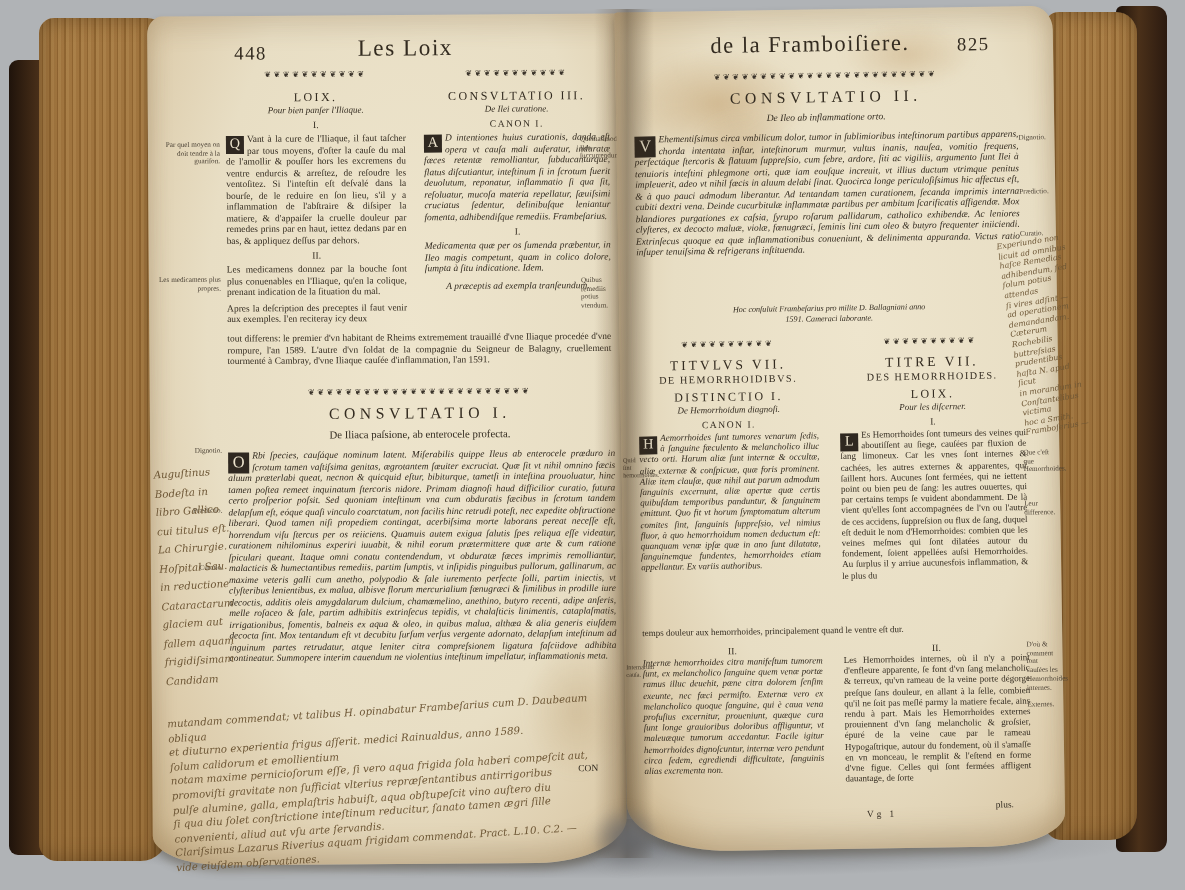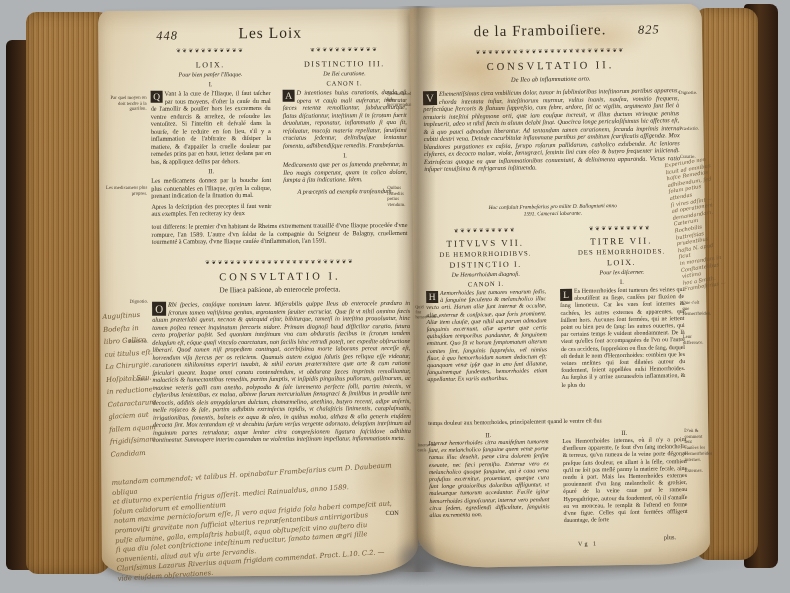--- a/index.html
+++ b/index.html
@@ -19,21 +19,21 @@
       radial-gradient(ellipse at 55% 38%,#eee5cd 0%,#e8dec4 55%,#dccbaa 82%,#cbb48b 100%);
     box-shadow:inset 0 10px 14px rgba(120,90,50,.16),inset 0 -10px 16px rgba(120,90,50,.26),
                0 4px 6px rgba(60,50,30,.35);}
   .page-left{border-radius:10px 2px 60px 48px / 12px 2px 30px 20px;}
   .page-right{border-radius:2px 14px 52px 70px / 2px 16px 22px 32px;}
   .gutter{background:linear-gradient(to right,rgba(90,65,35,0),rgba(90,65,35,.28) 42%,
         rgba(55,40,22,.38) 55%,rgba(90,65,35,0));pointer-events:none;}
   .stain{border-radius:50%;filter:blur(3px);pointer-events:none;}
   
   .content{position:absolute;inset:0;color:#332b20;}
-  .pageno{position:absolute;font-size:12.5px;letter-spacing:1px;font-style:italic;}
+  .pageno{position:absolute;font-size:12.5px;letter-spacing:1px;}
   .runtitle{position:absolute;text-align:center;font-size:15.5px;letter-spacing:1px;}
   .band{position:absolute;font-family:"DejaVu Sans",sans-serif;color:#3a332a;
         text-align:center;font-size:5.5px;letter-spacing:1.6px;white-space:nowrap;overflow:hidden;}
   .ch{position:absolute;font-size:10.5px;letter-spacing:3px;text-align:center;}
   .sh{position:absolute;font-size:7.2px;text-align:center;}
   .col{position:absolute;}
   .colh{font-size:8px;letter-spacing:1.6px;text-align:center;}
   .colh2{font-size:6.8px;letter-spacing:1px;text-align:center;margin-top:2px;}
   .colsub{font-size:6px;font-style:italic;text-align:center;margin:2px 0 1px;}
   .num{text-align:center;font-size:6.4px;margin:3px 0 2px;}
@@ -75,21 +75,21 @@
       <div class="colh">LOIX.</div>
       <div class="colsub">Pour bien panſer l'Iliaque.</div>
       <div class="num">I.</div>
       <div class="para"><span class="dropcap">Q</span><span>Vant à la cure de l'Iliaque, il faut taſcher par tous moyens, d'oſter la cauſe du mal de l'amollir &amp; pouſſer hors les excremens du ventre endurcis &amp; arreſtez, de reſoudre les ventoſitez. Si l'inteſtin eſt deſvalé dans la bourſe, de le reduire en ſon lieu, s'il y a inflammation de l'abſtraire &amp; diſsiper la matiere, &amp; d'appaiſer la cruelle douleur par remedes prins par en haut, iettez dedans par en bas, &amp; appliquez deſſus par dehors.</span></div>
       <div class="num">II.</div>
       <div class="para">Les medicamens donnez par la bouche ſont plus conuenables en l'Iliaque, qu'en la colique, prenant indication de la ſituation du mal.</div>
       <div class="para" style="margin-top:3px;">Apres la deſcription des preceptes il faut venir aux exemples. I'en reciteray icy deux</div>
     </div>
 
     <div class="col" style="left:184px;top:50px;width:124px;">
-      <div class="colh">DISTINCTIO III.</div>
+      <div class="colh">CONSVLTATIO III.</div>
       <div class="colsub">De Ilei curatione.</div>
       <div class="num" style="letter-spacing:1px;">CANON I.</div>
       <div class="para ital"><span class="dropcap">A</span><span>D intentiones huius curationis, danda eſt opera vt cauſa mali auferatur, induratæ fæces retentæ remolliantur, ſubducanturque, flatus diſcutiantur, inteſtinum ſi in ſcrotum fuerit deuolutum, reponatur, inflammatio ſi qua ſit, reſoluatur, mucoſa materia repellatur, ſæuiſsimi cruciatus ſedentur, delinibuſque leniantur fomenta, adhibendiſque remediis. Frambeſarius.</span></div>
       <div class="num">I.</div>
       <div class="para ital">Medicamenta quæ per os ſumenda præbentur, in Ileo magis competunt, quam in colico dolore, ſumpta à ſitu indicatione. Idem.</div>
       <div class="para ital" style="margin-top:4px;text-align:center;">A præceptis ad exempla tranſeundum.</div>
     </div>
 
     <div class="para abs" style="left:52px;top:212px;width:256px;">tout differens: le premier d'vn habitant de Rheims extremement trauaillé d'vne Iliaque procedée d'vne rompure, l'an 1589. L'autre d'vn ſoldat de la compagnie du Seigneur de Balagny, cruellement tourmenté à Cambray, d'vne Iliaque cauſée d'inflammation, l'an 1591.</div>
 

